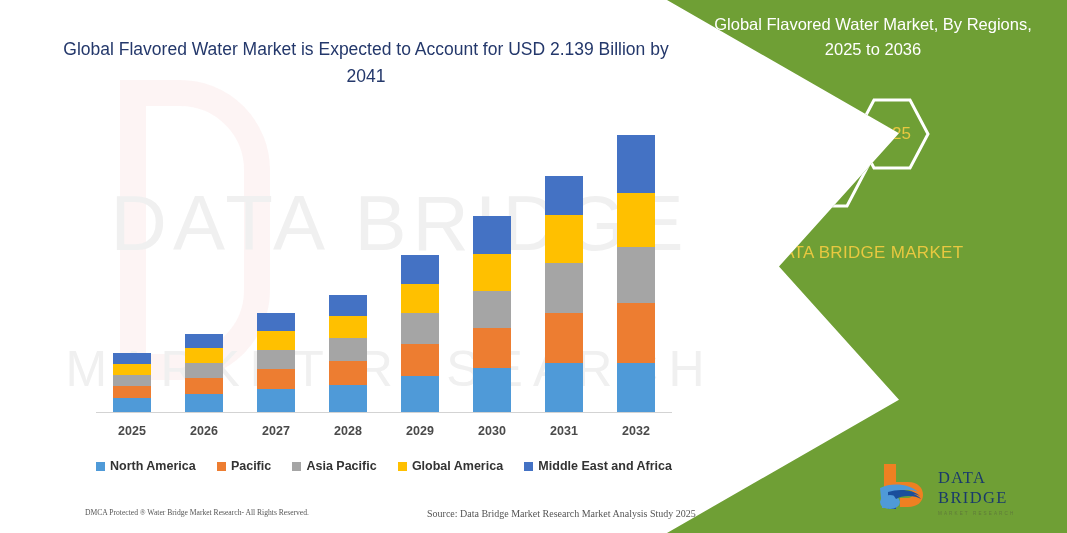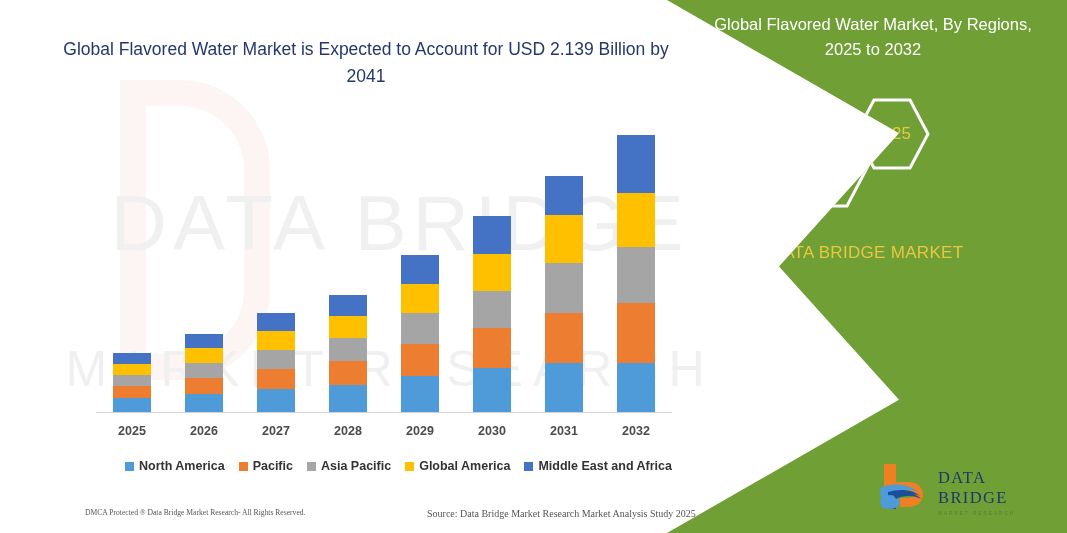--- a/index.html
+++ b/index.html
@@ -84,21 +84,21 @@
   .seg { width:100%; }
 
   .xaxis {
     position:absolute; left:96px; top:424px; width:576px; height:20px;
     display:flex; z-index:3;
   }
   .xaxis div { flex:1; text-align:center; font-size:12.5px; color:#4a4a4a; font-weight:bold; }
 
   .legend {
     position:absolute; left:96px; top:456px; width:576px; height:20px;
-    display:flex; justify-content:flex-end; align-items:center; gap:14px; z-index:3;
+    display:flex; justify-content:space-between; align-items:center; gap:14px; z-index:3;
   }
   .lg-item { display:flex; align-items:center; gap:5px; }
   .lg-sw { width:9px; height:9px; display:inline-block; }
   .lg-lb { font-size:12.5px; color:#333; font-weight:bold; }
 
   .footer { position:absolute; left:0; top:508px; width:700px; height:20px; z-index:3; }
   .f-left { position:absolute; left:85px; top:0; font-size:7.6px; color:#555; font-family:"Liberation Serif", serif; }
   .f-right { position:absolute; left:427px; top:0; font-size:10px; color:#555; font-family:"Liberation Serif", serif; }
 </style>
 </head>
@@ -218,26 +218,26 @@
         <span class="lg-sw" style="background: rgb(255, 192, 0);"></span>
         <span class="lg-lb">Global America</span>
       </div>
       <div class="lg-item">
         <span class="lg-sw" style="background: rgb(68, 114, 196);"></span>
         <span class="lg-lb">Middle East and Africa</span>
       </div>
     </div>
 
   <div class="footer">
-    <div class="f-left">DMCA Protected ® Data Bridge Market Research-  All Rights Reserved.</div>
+    <div class="f-left">DMCA Protected ® Water Bridge Market Research-  All Rights Reserved.</div>
     <div class="f-right">Source: Data Bridge Market Research  Market Analysis Study 2025</div>
   </div>
 
   <div class="green-panel">
-    <div class="green-title">Global Flavored Water Market, By Regions, 2025 to 2032</div>
+    <div class="green-title">Global Flavored Water Market, By Regions, 2025 to 2036</div>
 
     <div class="hex-wrap">
       <div class="hex hex-2032">
         <svg width="90" height="86" viewBox="0 0 90 86">
           <polygon points="24,3 66,3 87,43 66,83 24,83 3,43" fill="none" stroke="#ffffff" stroke-width="3"></polygon>
         </svg>
         <span>2032</span>
       </div>
       <div class="hex hex-2025">
         <svg width="78" height="74" viewBox="0 0 78 74">

